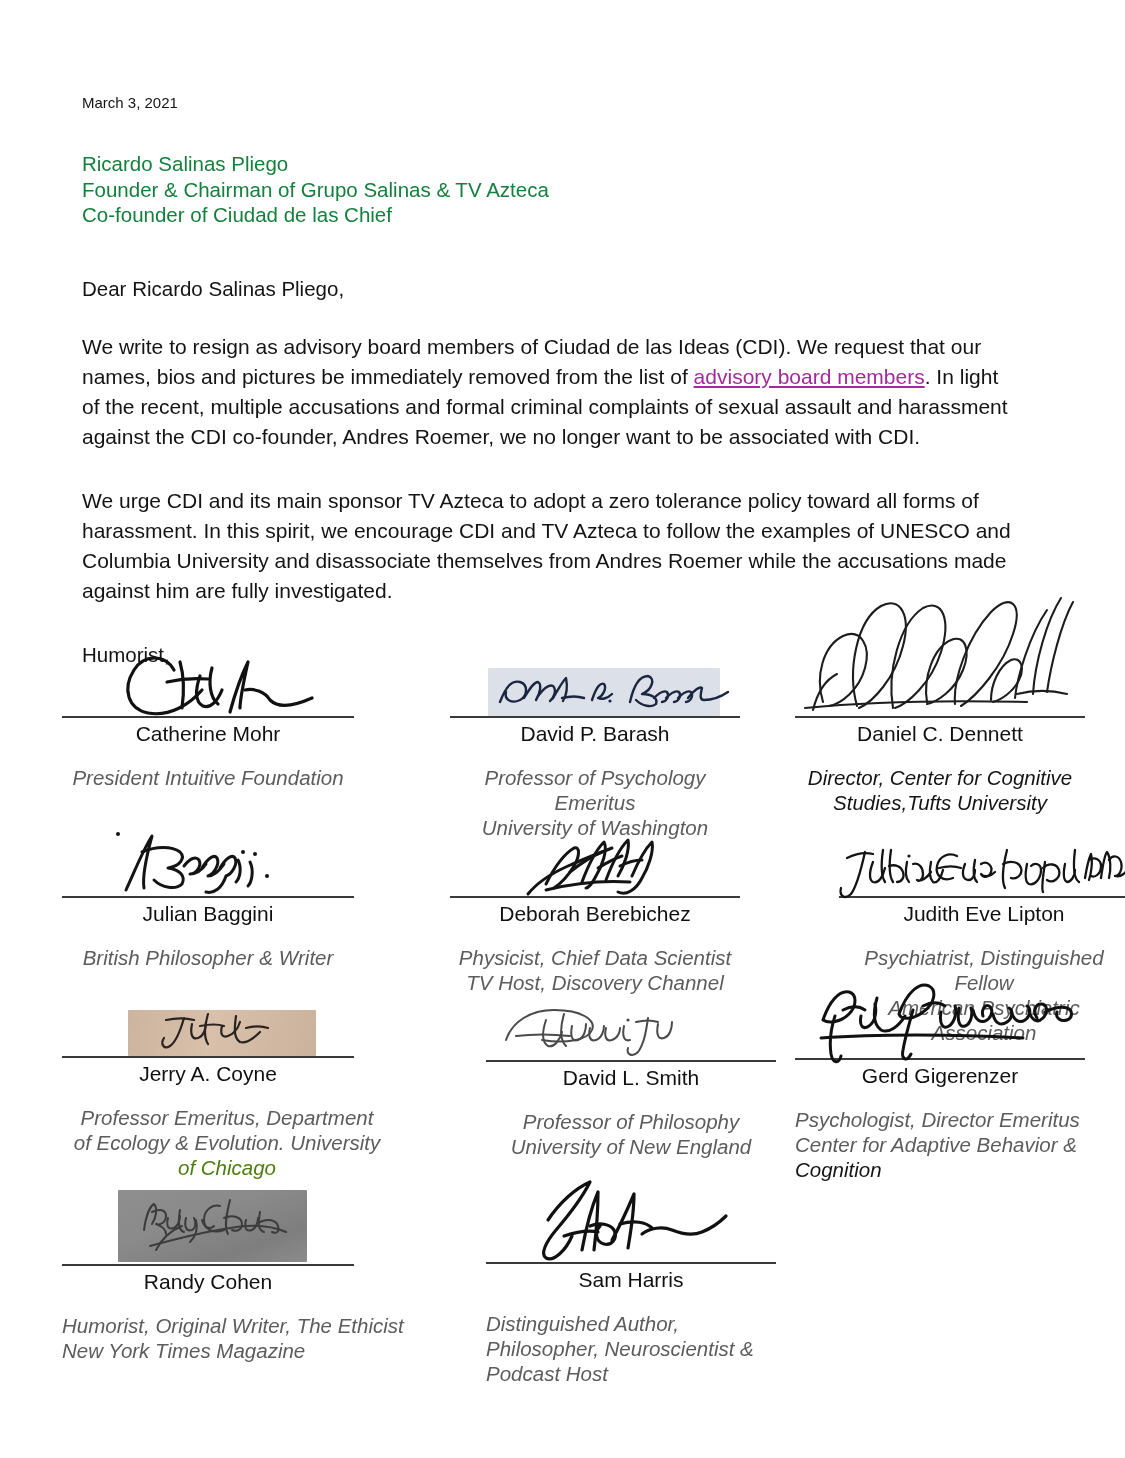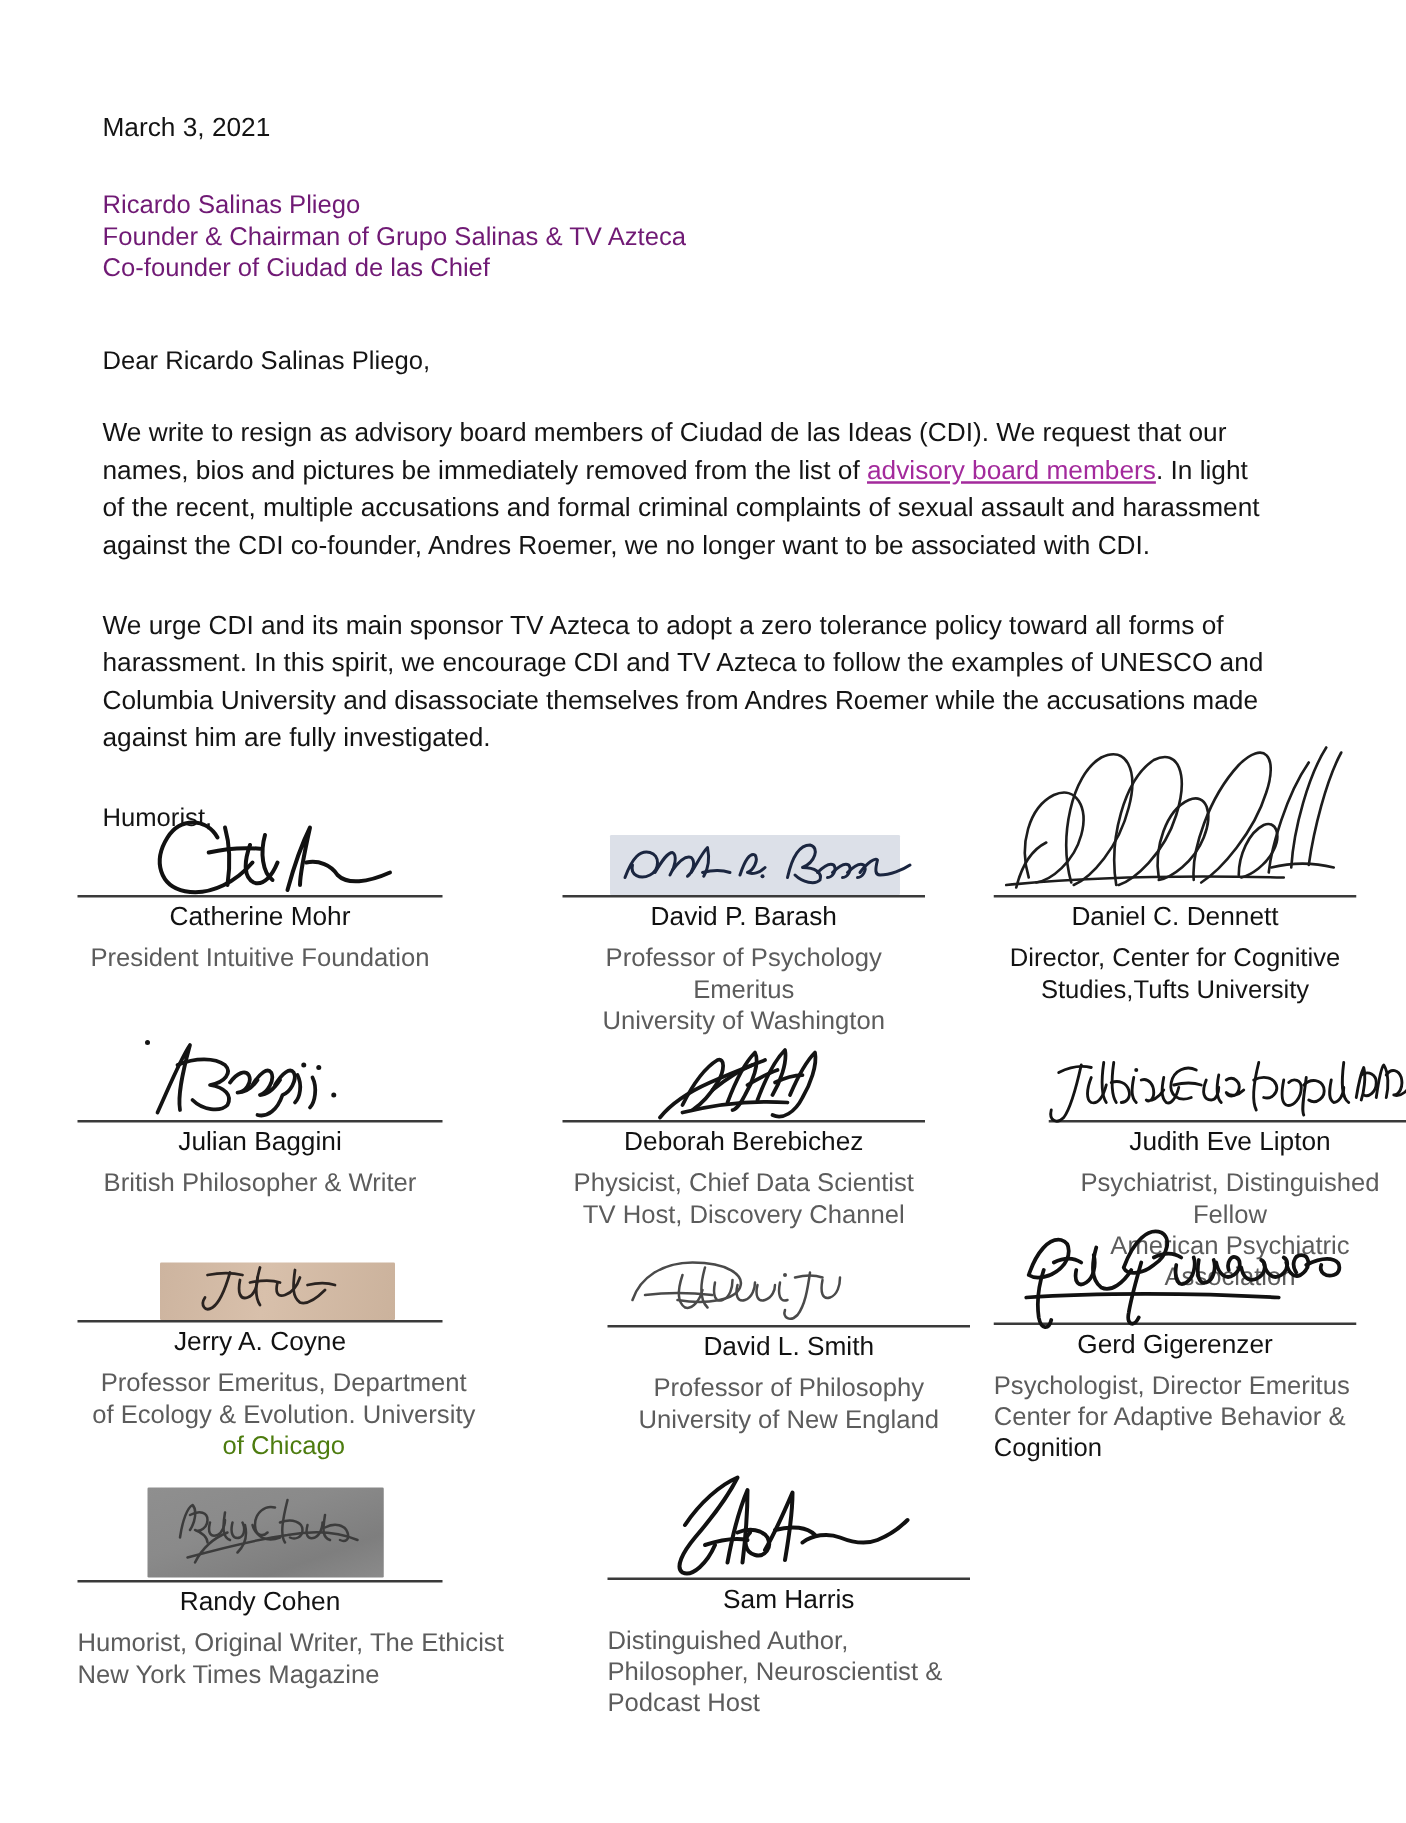--- a/index.html
+++ b/index.html
@@ -25,29 +25,29 @@
   }
 
   
   .letter-head {
     position: absolute;
     left: 82px;
     top: 88px;
     width: 940px;
   }
   .date-line {
-    font-size: 21px;
+    font-size: 15px;
     line-height: 30px;
     color: #141414;
   }
   .recipient {
     margin-top: 33px;
     font-size: 20.5px;
     line-height: 25.5px;
-    color: #701a75;
+    color: #15803d;
   }
   .salutation {
     margin-top: 48px;
     font-size: 20.5px;
     line-height: 26px;
     color: #141414;
   }
   .para {
     margin-top: 30px;
     font-size: 21px;
@@ -94,25 +94,26 @@
   }
   .sig-name {
     margin-top: 3px;
     font-size: 21px;
     line-height: 25px;
     color: #111111;
     text-align: center;
     white-space: nowrap;
   }
   .sig-title {
-    margin-top: 8px;
+    margin-top: 19px;
     font-size: 20.5px;
     line-height: 25px;
     color: #5c5c5c;
     text-align: center;
+    font-style: italic;
   }
   .sig-title.dark { color: #141414; }
   .sig-title.left { text-align: left; }
   .sig-title .tl { display: block; }
 
   
   .plate {
     position: absolute;
     border-radius: 1px;
   }

